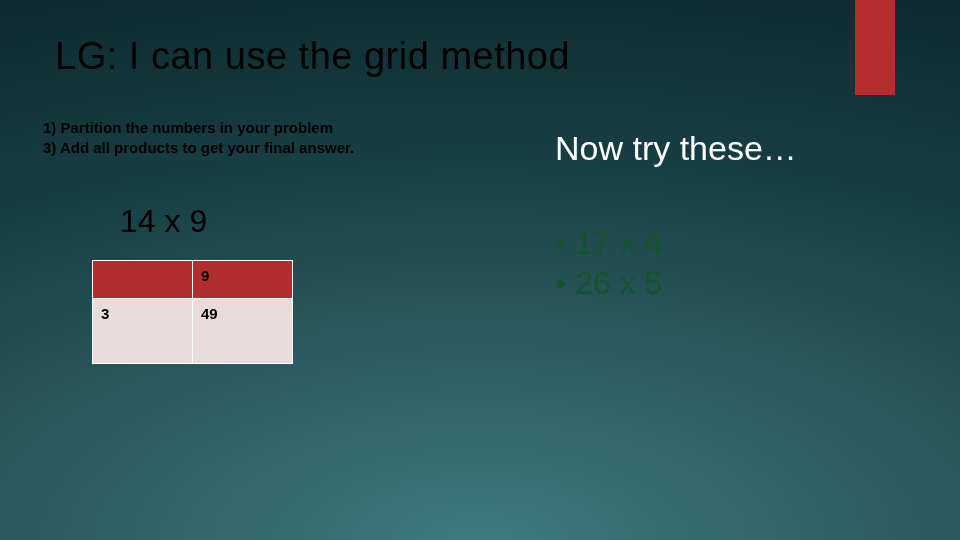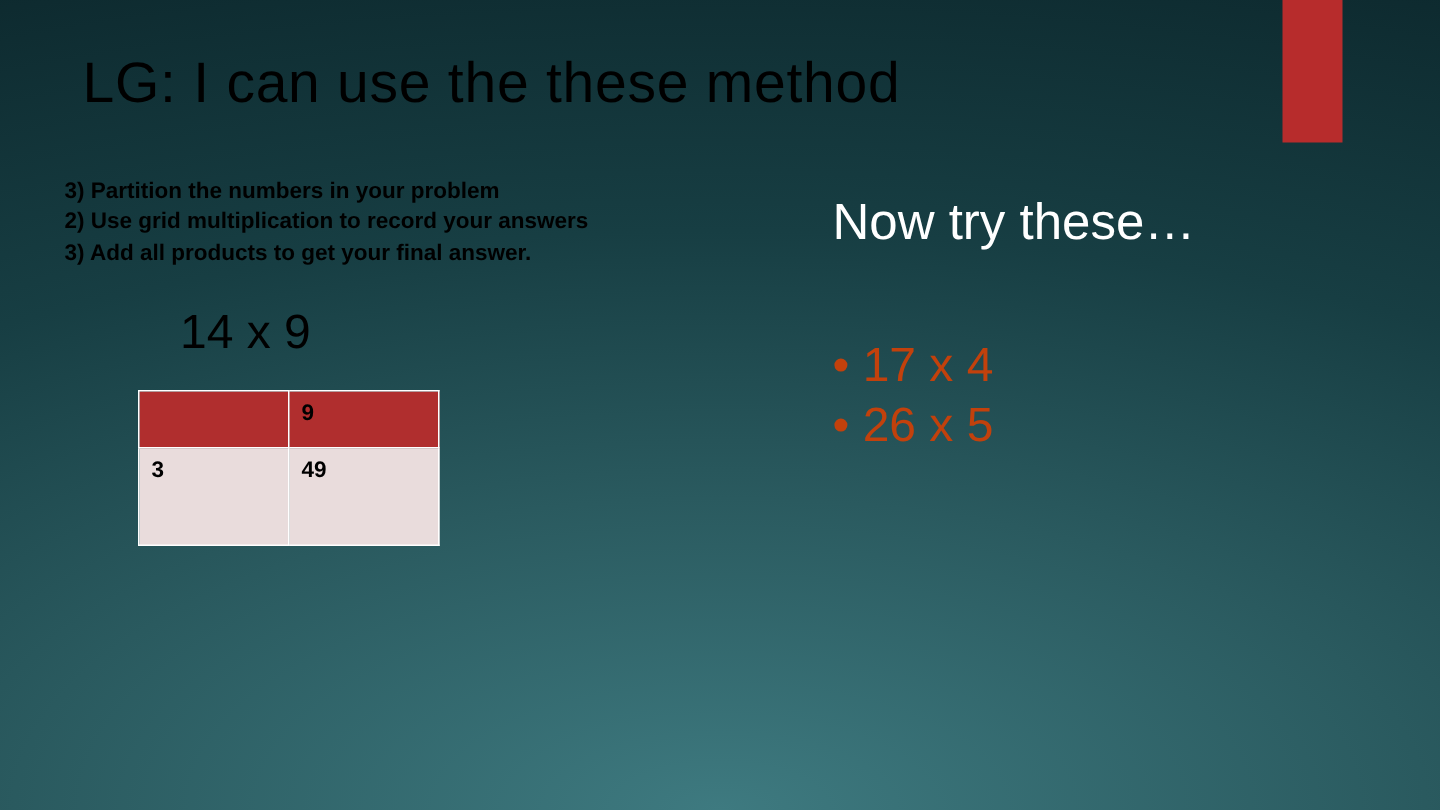--- a/index.html
+++ b/index.html
@@ -71,36 +71,35 @@
     left: 555px;
     font-size: 34px;
     color: #fff;
     font-weight: 400;
   }
   .try-list {
     position: absolute;
     top: 223px;
     left: 555px;
     font-size: 32px;
-    color: #c2410c;
+    color: #14532d;
     line-height: 1.25;
     list-style: none;
   }
   .try-list li::before { content: "• "; }
 </style>
 </head>
 <body>
 
 <div class="accent-bar"></div>
 
-<h1 class="title">LG: I can use the these method</h1>
+<h1 class="title">LG: I can use the grid method</h1>
 
 <ol class="steps">
-  <li>3)  Partition the numbers in your problem</li>
-  <li>2)  Use grid multiplication to record your answers</li>
+  <li>1)  Partition the numbers in your problem</li>
   <li>3)  Add all products to get your final answer.</li>
 </ol>
 
 <div class="example-title">14 x 9</div>
 
 <table class="grid-table">
   <tbody>
       <tr>
     <td class="hdr-red"></td>
     <td class="hdr-red">9</td>

